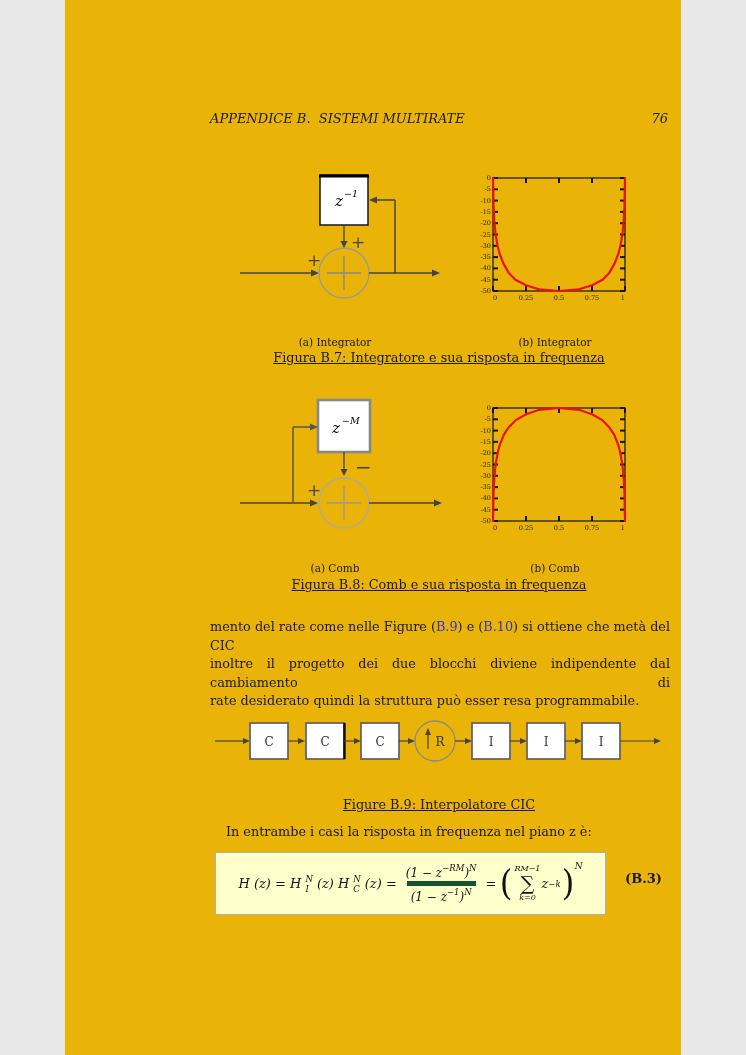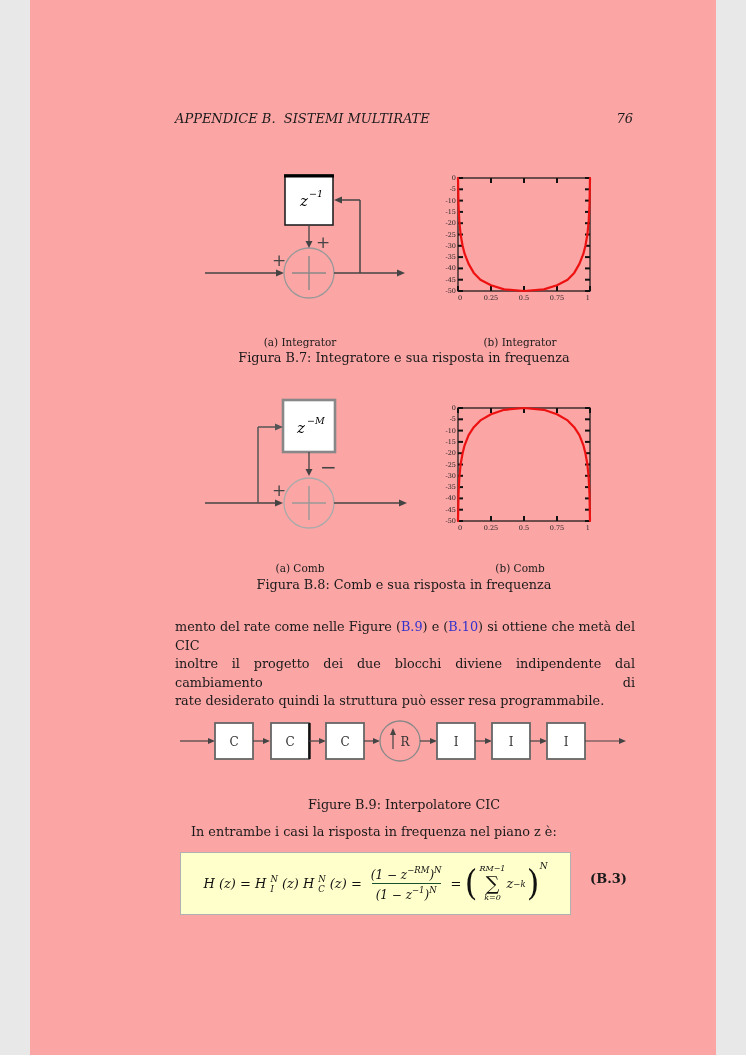--- a/index.html
+++ b/index.html
@@ -1,36 +1,36 @@
 <!DOCTYPE html>
 <html><head>
 <meta charset="utf-8">
 <style>
   html,body{margin:0;padding:0;background:#e8e8e8;}
-  .page{position:relative;width:686px;height:1055px;background:#fca5a5;margin:0 auto;
+  .page{position:relative;width:616px;height:1055px;background:#eab308;margin:0 auto;
         font-family:"DejaVu Serif",serif;color:#1a1a1a;overflow:hidden;}
   .abs{position:absolute;}
   .header{top:111px;left:145px;width:458px;display:flex;justify-content:space-between;
           font-style:italic;font-size:13px;white-space:pre;}
   .subcap{top:320px;font-size:10.5px;text-align:center;margin-top:16px;}
-  .figcap{left:145px;width:458px;font-size:12.8px;text-align:center;}
+  .figcap{left:145px;width:458px;font-size:12.8px;text-align:center;text-decoration:underline;}
   .para{top:618px;left:145px;width:460px;font-size:12.8px;line-height:18.6px;}
   .jline{text-align:justify;text-align-last:justify;}
   .lastline{text-align:left;}
   .link{color:#3333cc;}
   .introline{top:824px;left:161px;font-size:12.8px;}
   .eqbox{left:150px;top:852px;width:389px;height:61px;background:#ffffcc;
          border:1px solid #b0b0b0;display:flex;align-items:center;justify-content:center;}
   .eq{display:flex;align-items:center;gap:3px;font-style:italic;font-size:13px;color:#111;}
   .ss{display:inline-flex;flex-direction:column;font-size:8.5px;line-height:1.1;
       justify-content:center;margin:0 1px;transform:translateY(1px);}
   .xsup{font-size:8.5px;vertical-align:6px;}
   .frac{display:inline-flex;flex-direction:column;align-items:center;font-size:12px;margin:16px 2px;}
   .frac .num,.frac .den{padding:1px 4px;white-space:nowrap;}
-  .frac .den{border-top:1px solid #14532d;}
+  .frac .den{border-top:5px solid #14532d;}
   .sumgrp{display:inline-flex;align-items:center;}
   .bigp{font-size:36px;font-style:normal;font-weight:300;line-height:0.85;transform:scaleX(0.9);}
   .sumstack{display:inline-flex;flex-direction:column;align-items:center;margin:0 1px;}
   .slim{font-size:8px;font-style:italic;line-height:1.2;}
   .sigma{font-size:19px;font-style:normal;line-height:1;}
   .outerN{font-size:9px;align-self:flex-start;margin-top:-3px;}
   .eqnum{left:560px;top:871px;font-size:13px;font-weight:bold;}
   svg{display:block;}
   svg text{font-family:"DejaVu Serif",serif;}
   .plot text{font-size:6.5px;fill:#222;}

